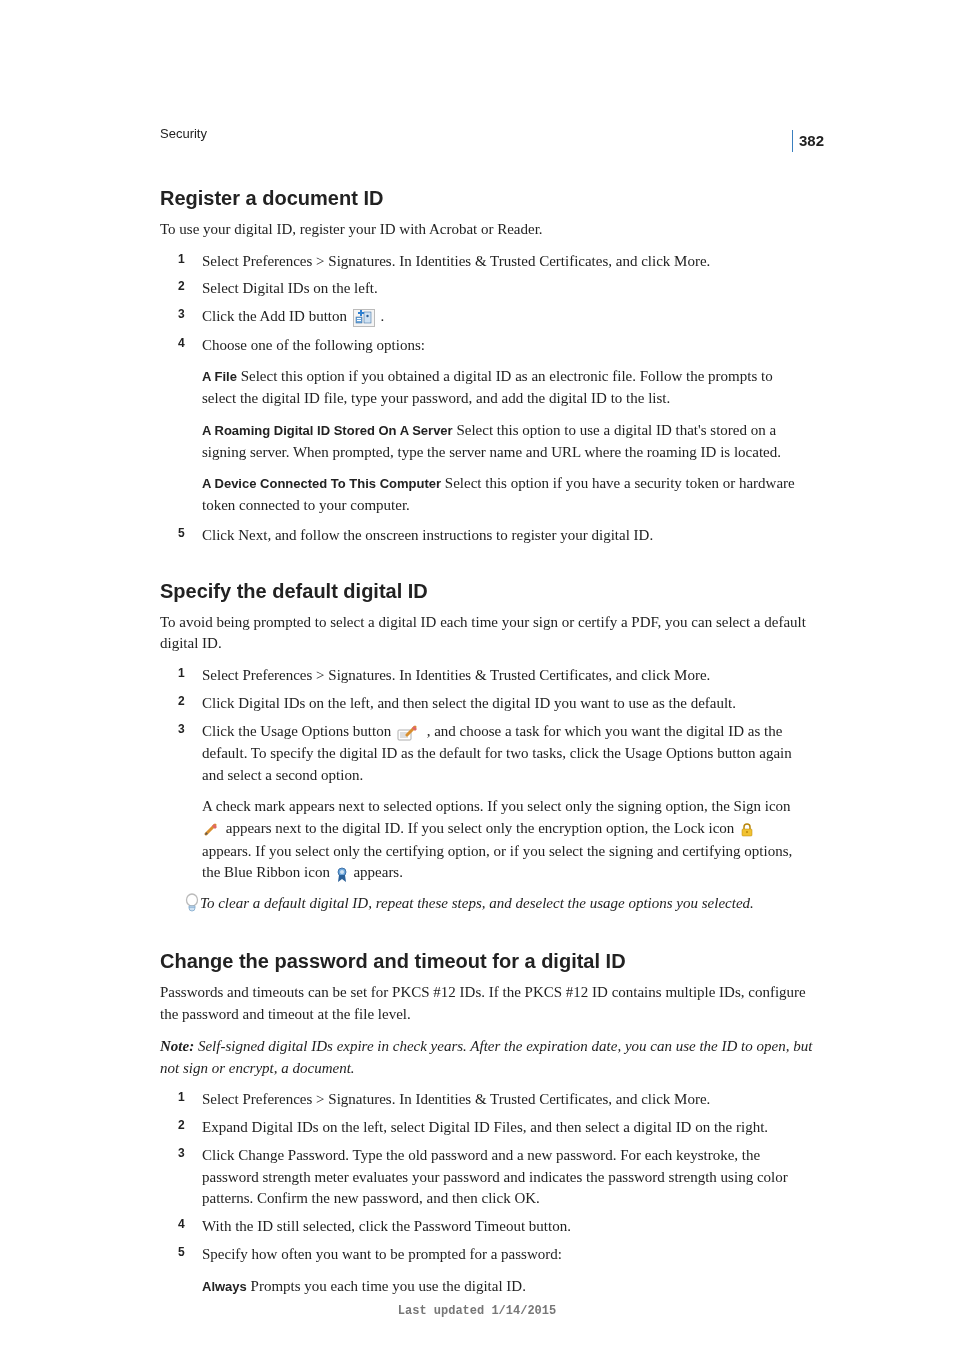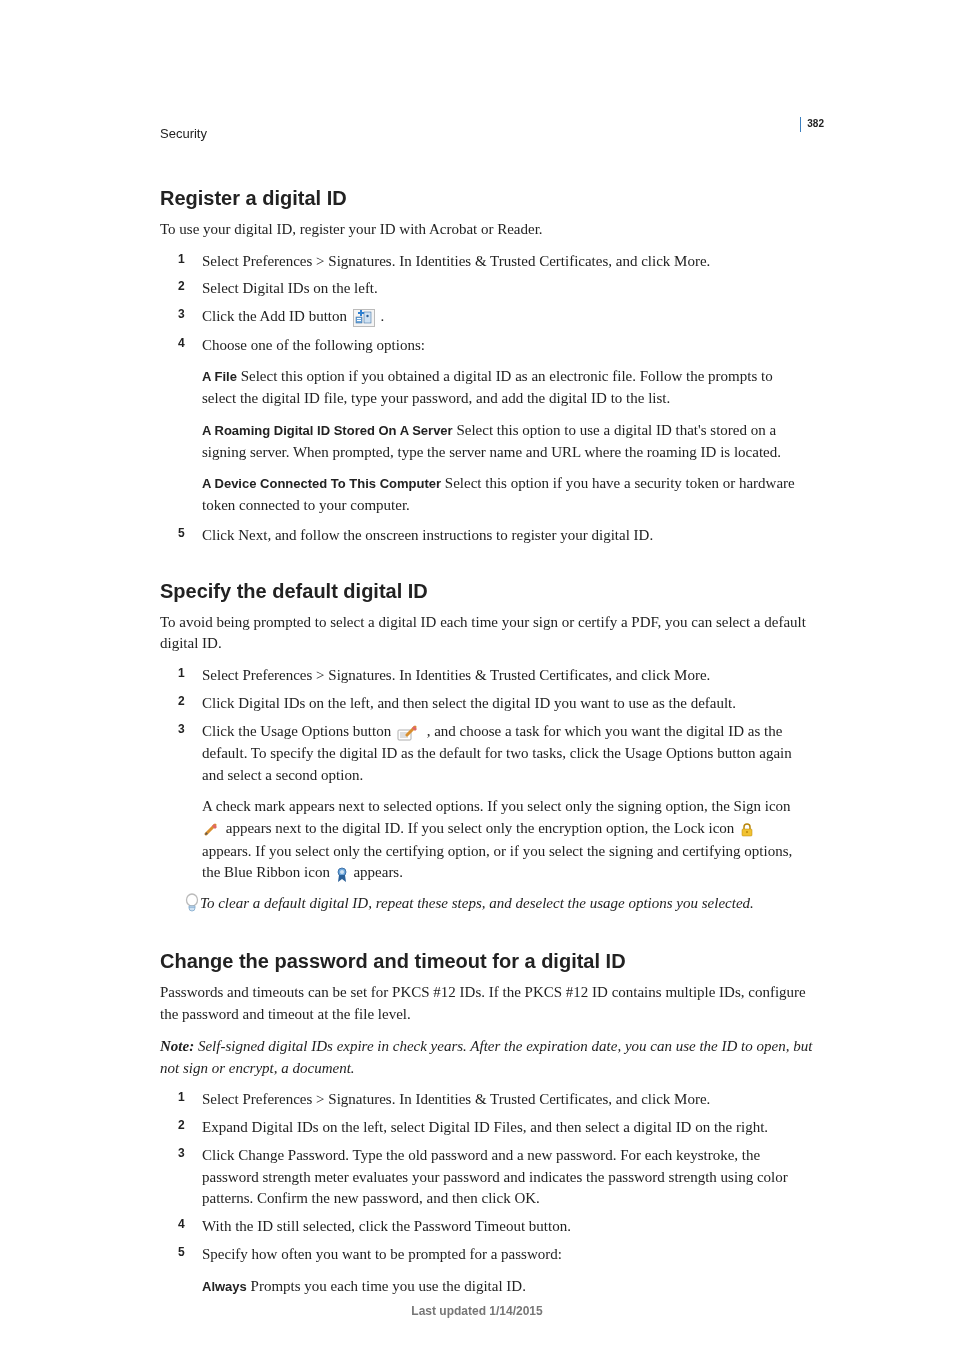--- a/index.html
+++ b/index.html
@@ -13,24 +13,24 @@
   }
   .page {
     width: 954px;
     min-height: 1350px;
     position: relative;
     padding: 125px 130px 60px 160px;
     box-sizing: border-box;
   }
   .page-number {
     position: absolute;
-    top: 117px;
+    top: 130px;
     right: 130px;
     font-family: "Myriad Pro", Arial, Helvetica, sans-serif;
-    font-size: 10px;
+    font-size: 15px;
     font-weight: bold;
     color: #222;
     text-align: right;
     border-left: 1.5px solid #3a7fbf;
     padding-left: 6px;
   }
   .section-label {
     font-family: "Myriad Pro", Arial, Helvetica, sans-serif;
     font-size: 13px;
     font-weight: normal;
@@ -101,35 +101,35 @@
     display: inline-block;
     vertical-align: middle;
     margin: 0 2px;
   }
   .footer {
     position: absolute;
     bottom: 45px;
     left: 0;
     right: 0;
     text-align: center;
-    font-family: Liberation Sans, sans-serif;
+    font-family: Liberation Mono, monospace;
     font-size: 12px;
     font-weight: bold;
     color: #777;
   }
   svg { vertical-align: middle; }
 </style>
 </head>
 <body>
 
 <div class="page">
   <div class="page-number">382</div>
   <div class="section-label">Security</div>
 
-  <h2 class="section-heading">Register a digital ID</h2>
+  <h2 class="section-heading">Register a document ID</h2>
   <p>To use your digital ID, register your ID with Acrobat or Reader.</p>
 
   <ol class="steps">
     <li><span>Select Preferences &gt; Signatures. In Identities &amp; Trusted Certificates, and click More.</span></li>
     <li><span>Select Digital IDs on the left.</span></li>
     <li>
       <span>Click the Add ID button </span>
       <span class="icon-inline">
         <svg width="22" height="18">
           <rect x="0.5" y="0.5" width="21" height="17" fill="#f4f4f4" stroke="#bbb"></rect>

